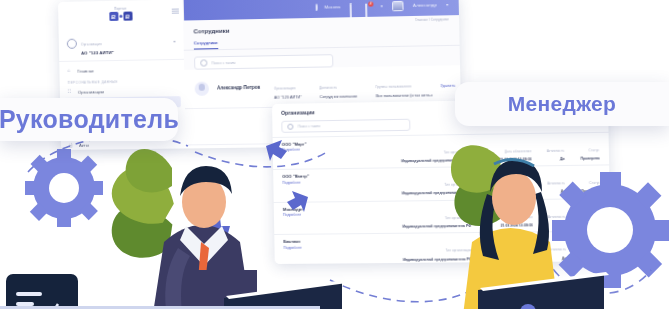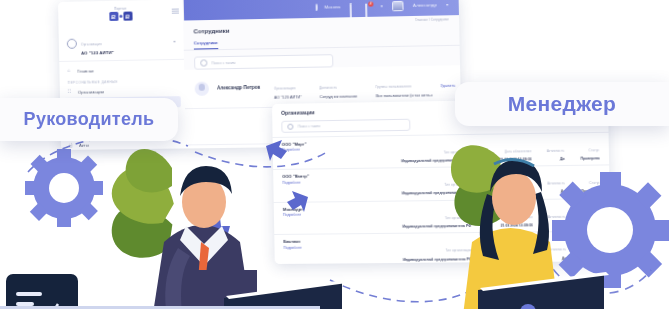--- a/index.html
+++ b/index.html
@@ -104,21 +104,21 @@
   .c-type{width:104px;}
   .c-date{width:64px;}
   .c-act{width:34px;}
   .c-st{width:36px;}
 
   
   .chip{position:absolute;background:#fbfbfd;border-radius:12px;
         box-shadow:0 5px 18px rgba(40,54,110,.17);display:flex;align-items:center;justify-content:center;}
   .chip span{color:#6b78d8;font-weight:bold;letter-spacing:.3px;}
   .chipL{left:0px;top:98px;width:178px;height:43px;border-radius:0 14px 14px 0;}
-  .chipL span{font-size:18px;}
+  .chipL span{font-size:25px;}
   .chipR{left:455px;top:82px;width:214px;height:44px;border-radius:14px 0 0 14px;}
   .chipR span{font-size:21px;}
 
   
   .illu{position:absolute;left:0;top:130px;width:669px;height:199px;pointer-events:none;}
 </style>
 </head>
 <body>
 
 <div class="stage">

